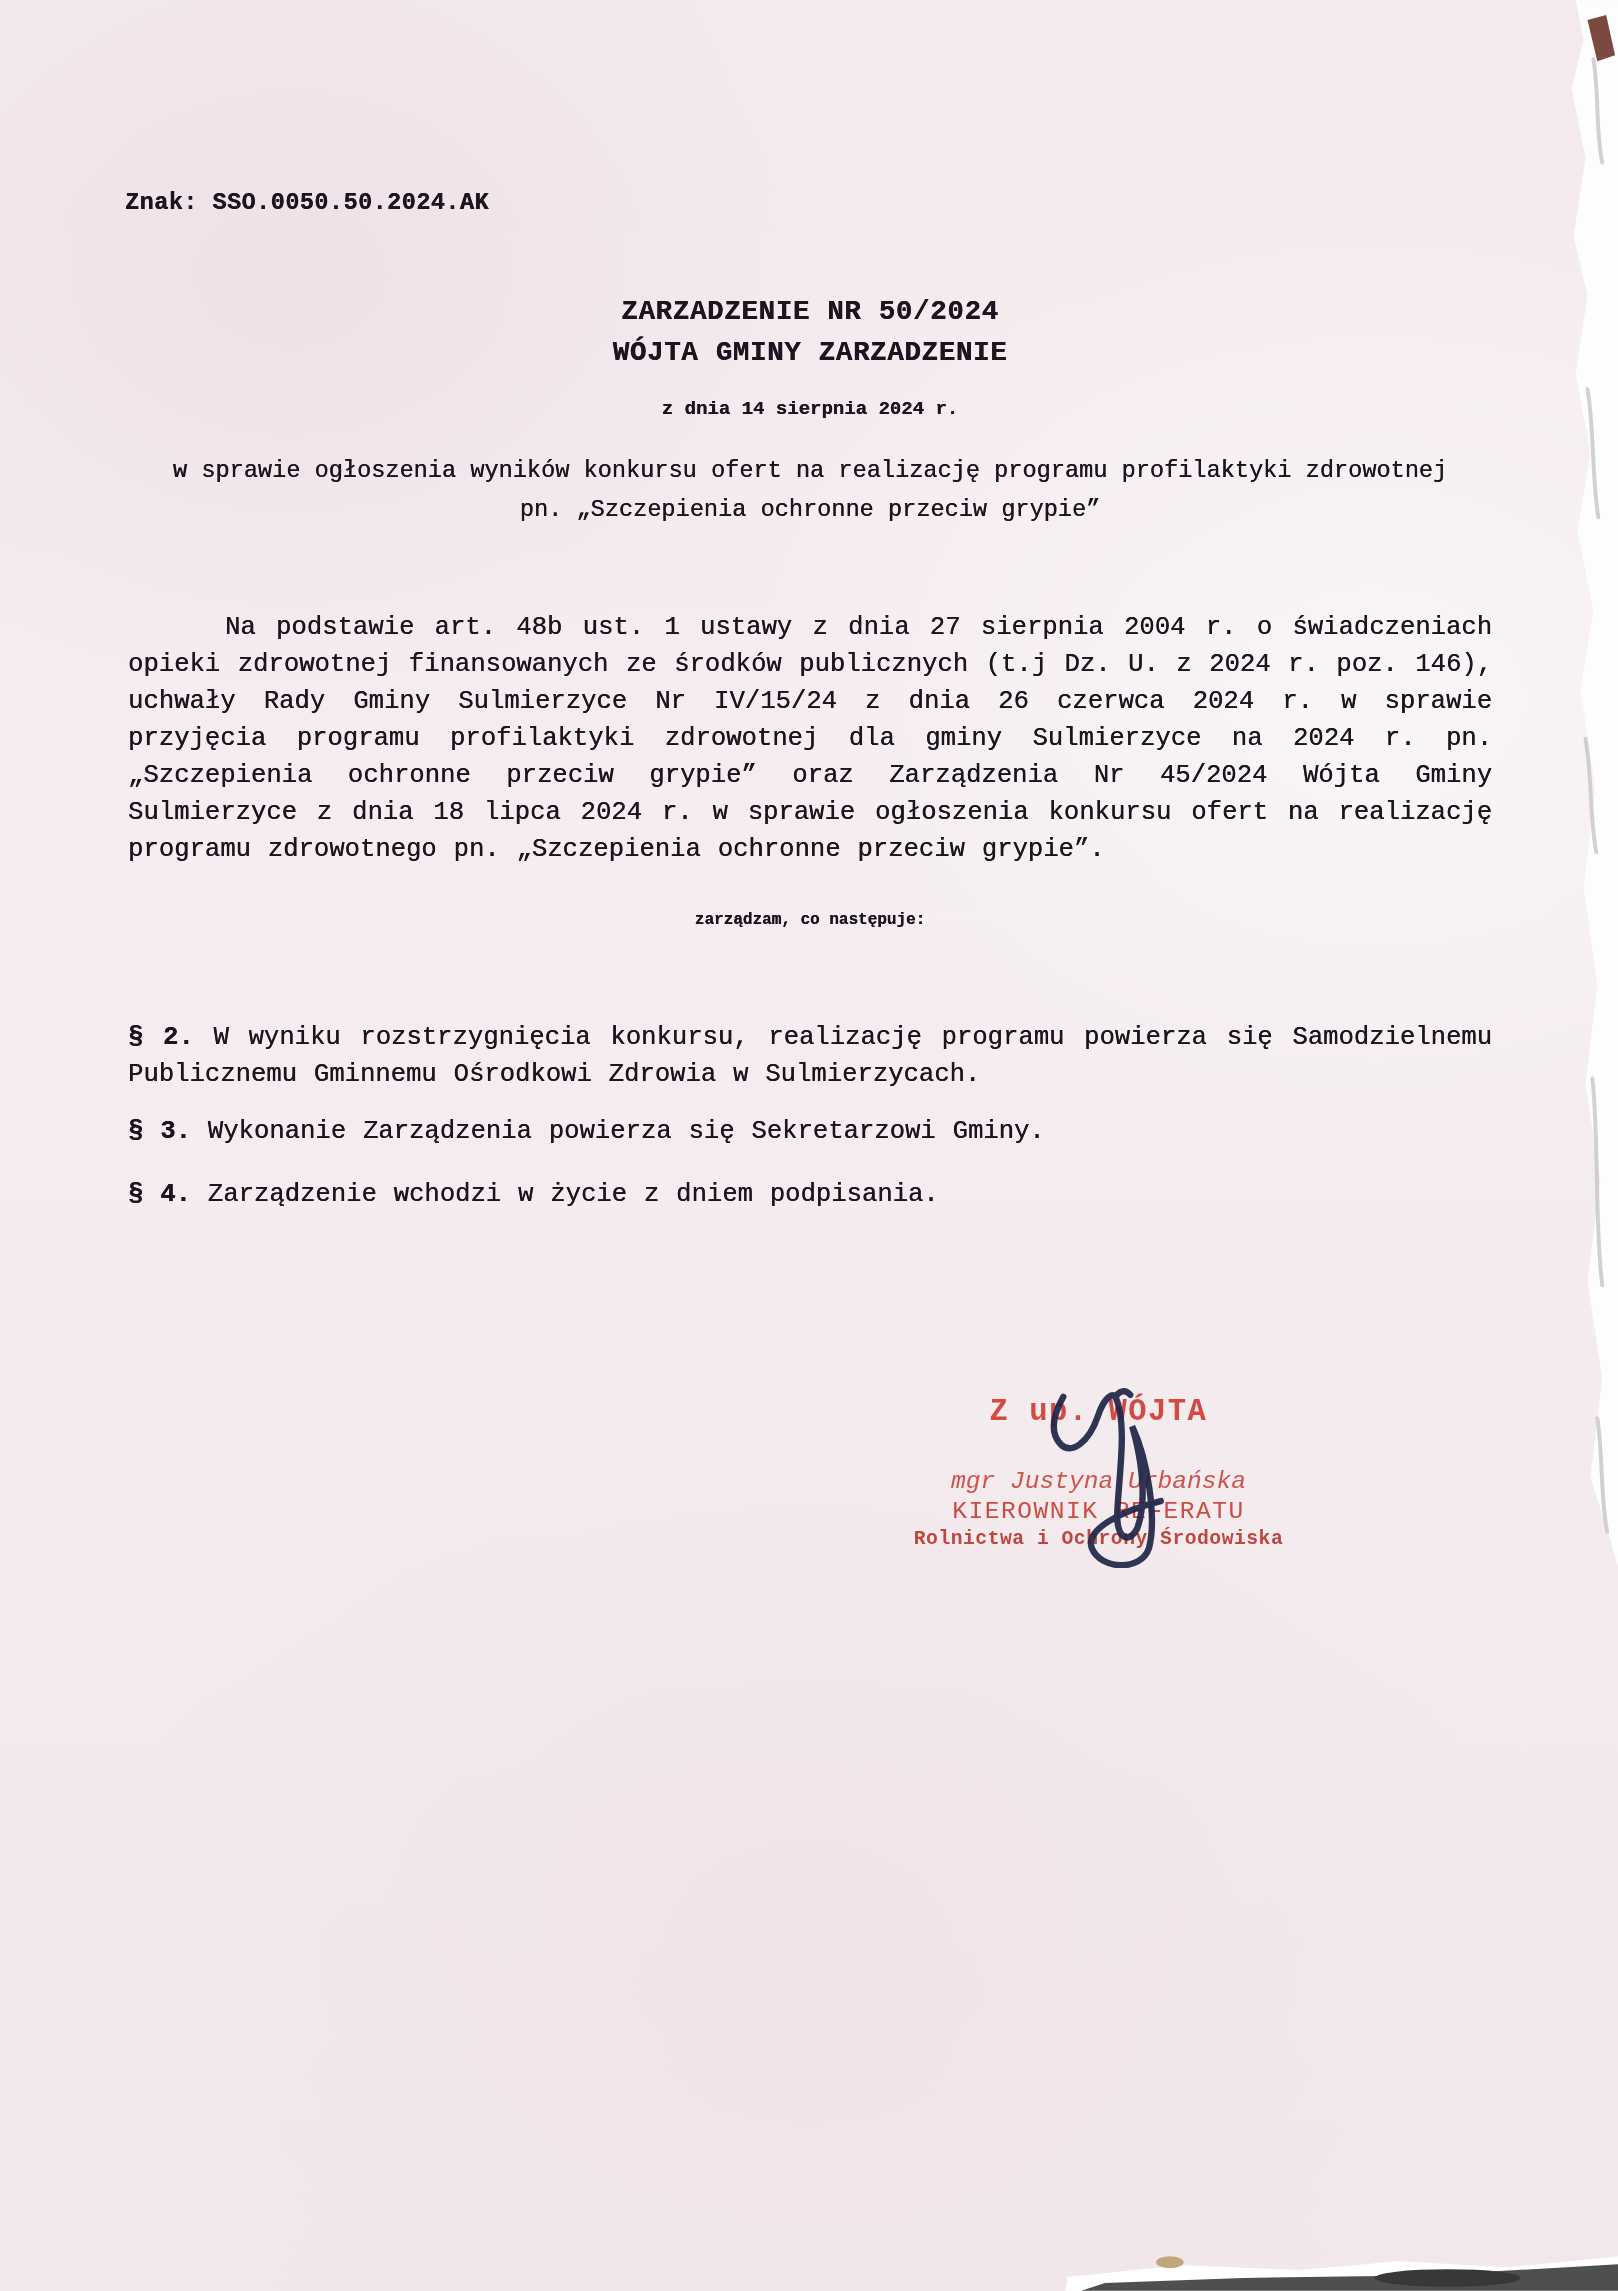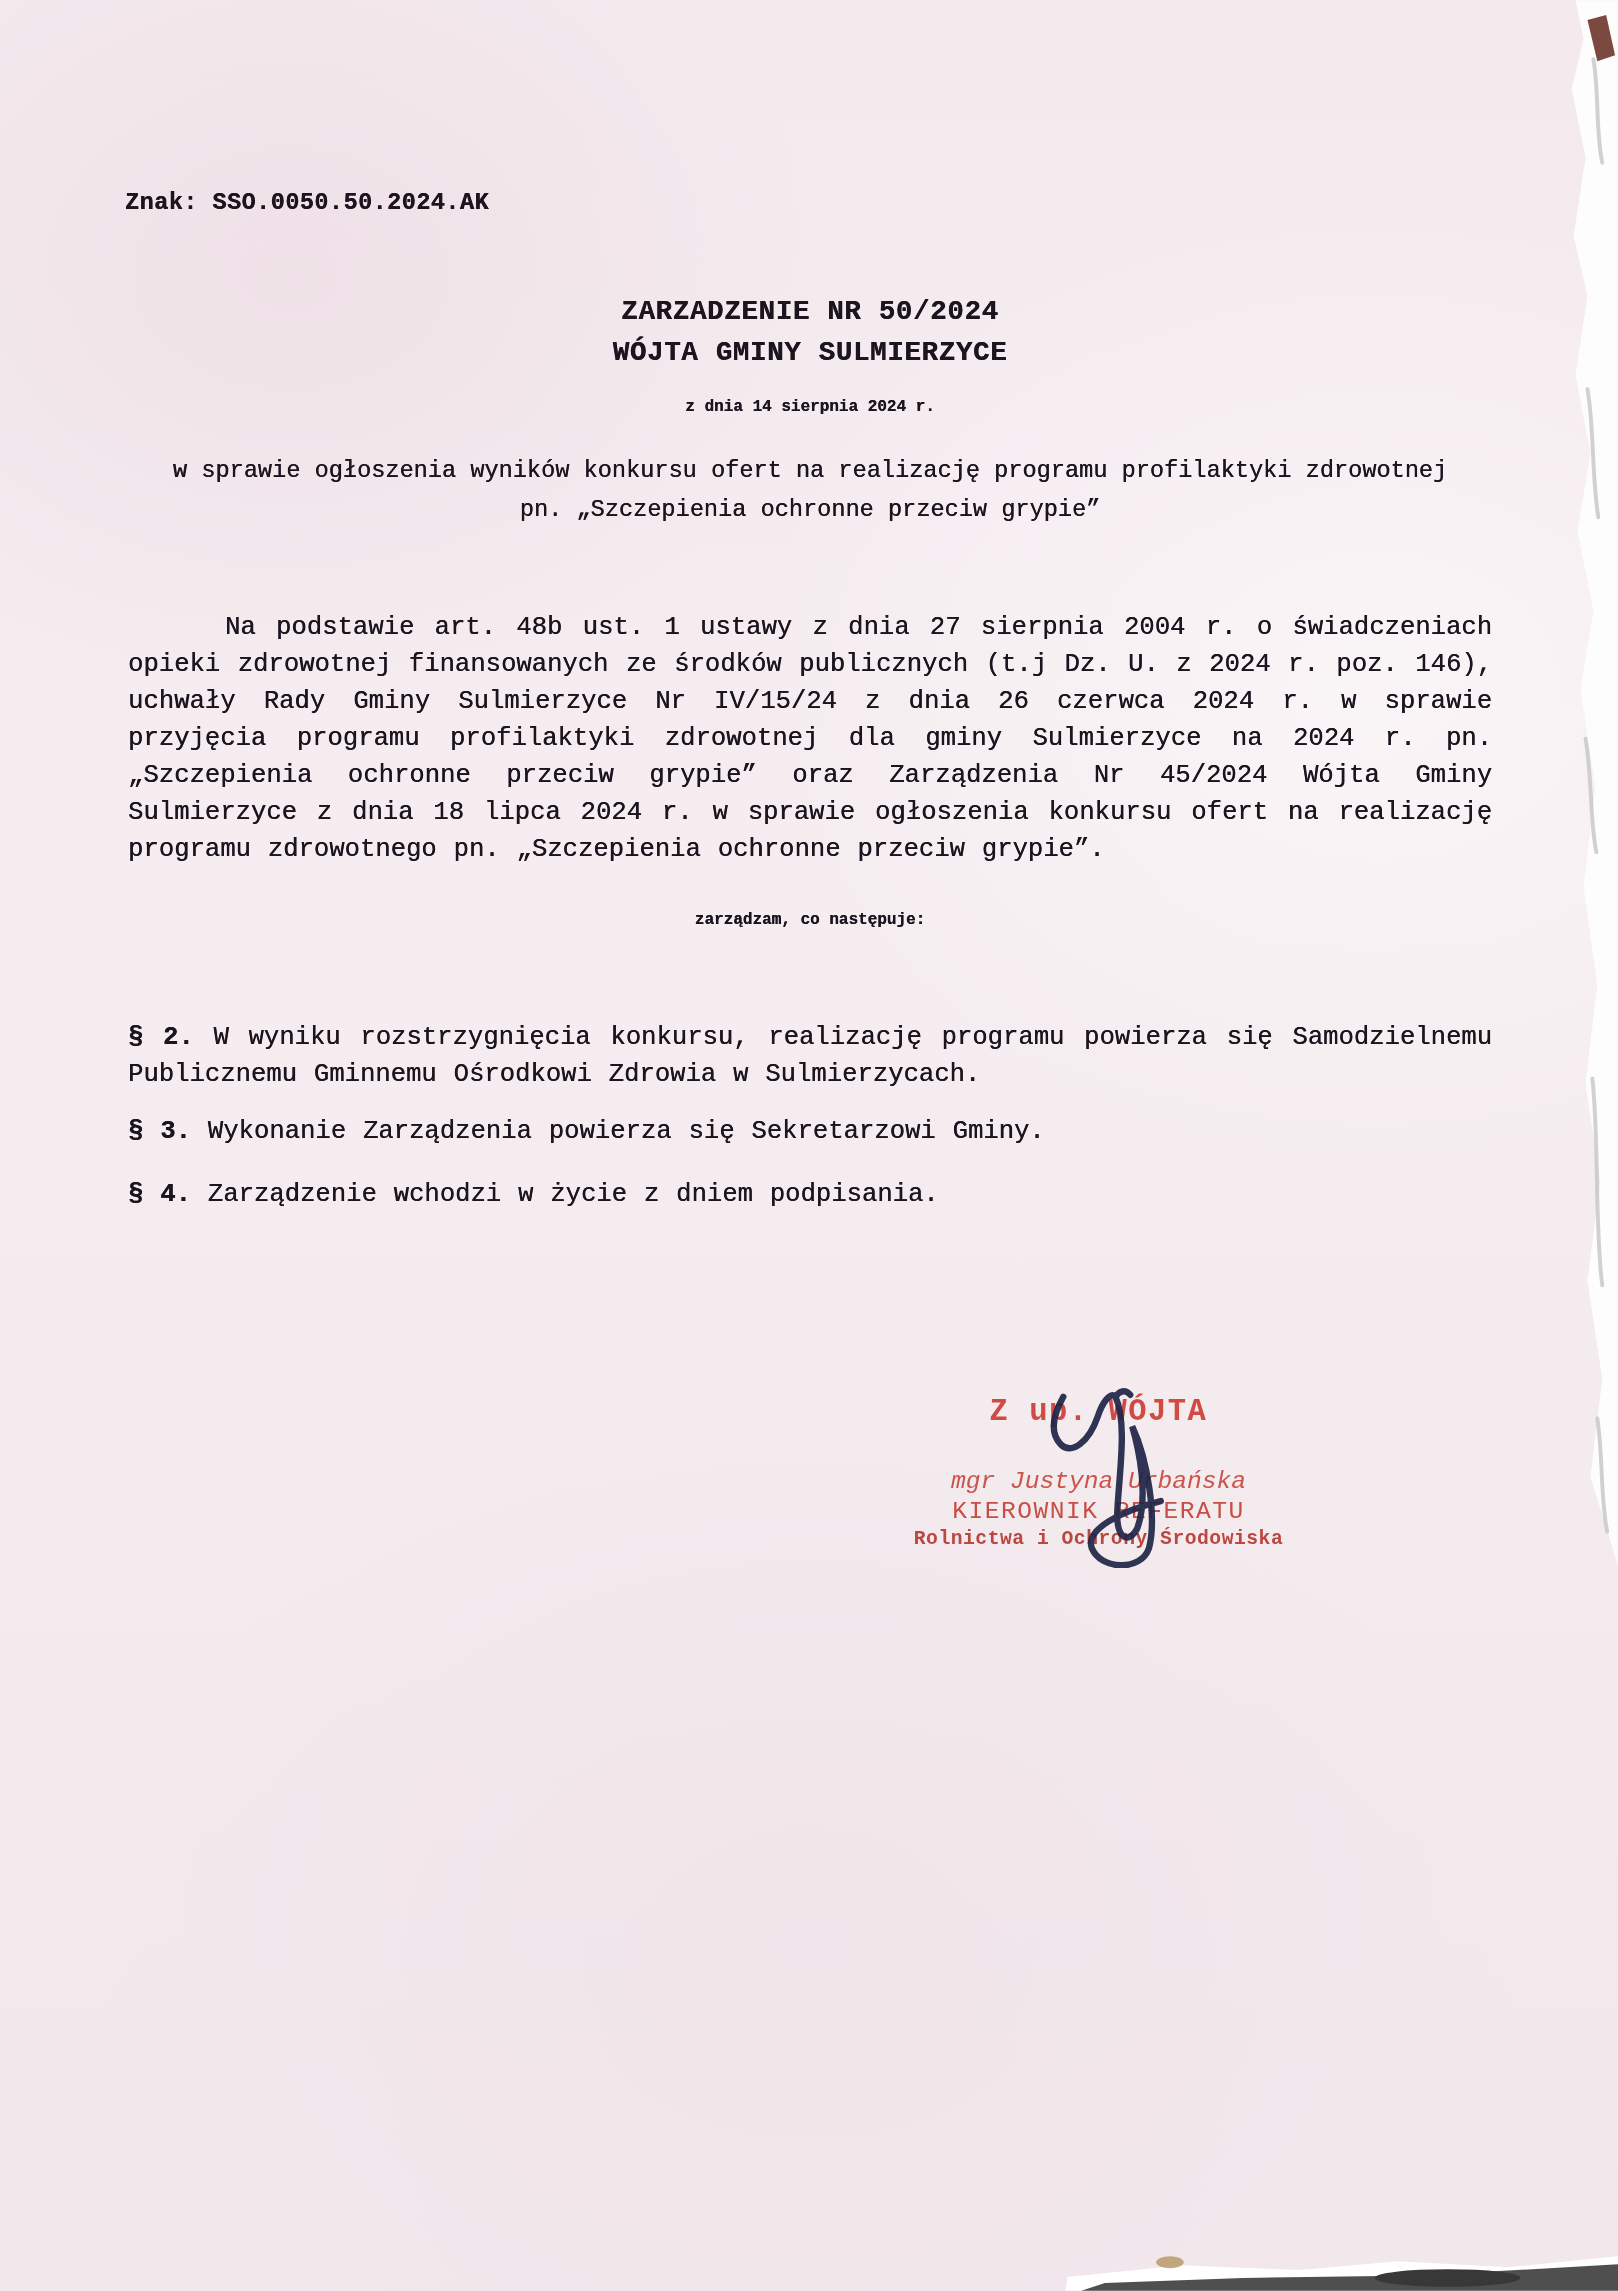--- a/index.html
+++ b/index.html
@@ -16,21 +16,21 @@
       radial-gradient(ellipse 985px 788px at 85% 30%, rgba(255,252,253,0.55), rgba(255,252,253,0) 65%),
       radial-gradient(ellipse 1182px 887px at 50% 85%, rgba(238,222,229,0.5), rgba(238,222,229,0) 60%),
       linear-gradient(180deg, #f4eaee 0%, #f5edf0 40%, #f2e8ec 100%);
   }
   .abs { position: absolute; }
   .ink { text-shadow: 0.3px 0 0 currentColor; }
   .centerblock { left: 128px; width: 1364px; text-align: center; }
   .ref-line { left: 125px; top: 189px; font-size: 23.6px; letter-spacing: 0.4px; font-weight: 600; }
   .title-1 { top: 296px; font-size: 27.6px; font-weight: 700; letter-spacing: 0.6px; }
   .title-2 { top: 337px; font-size: 27.6px; font-weight: 700; letter-spacing: 0.6px; }
-  .date-line { top: 398px; font-size: 16px; font-weight: 700; }
+  .date-line { top: 398px; font-size: 19px; font-weight: 700; }
   .subject-1 { top: 457px; font-size: 23.6px; }
   .subject-2 { top: 496px; font-size: 23.6px; }
   .body-par {
     left: 128px; width: 1364px;
     font-size: 25.6px; line-height: 37px;
     text-align: justify;
     word-spacing: 1.5px;
   }
   .preamble { top: 609px; text-indent: 97px; }
   .ordain { top: 911px; font-size: 16px; font-weight: 700; }
@@ -48,21 +48,21 @@
   .edges-svg { left: 0; top: 0; pointer-events: none; }
 </style>
 </head>
 <body>
 
 <div class="page">
 
   <div class="abs ref-line ink">Znak: SSO.0050.50.2024.AK</div>
 
   <div class="abs centerblock title-1 ink">ZARZADZENIE NR 50/2024</div>
-  <div class="abs centerblock title-2 ink">WÓJTA GMINY SULMIERZYCE</div>
+  <div class="abs centerblock title-2 ink">WÓJTA GMINY ZARZADZENIE</div>
   <div class="abs centerblock date-line ink">z dnia 14 sierpnia 2024 r.</div>
   <div class="abs centerblock subject-1 ink">w sprawie ogłoszenia wyników konkursu ofert na realizację programu profilaktyki zdrowotnej</div>
   <div class="abs centerblock subject-2 ink">pn. „Szczepienia ochronne przeciw grypie”</div>
 
   <div class="abs body-par preamble ink">Na podstawie art. 48b ust. 1 ustawy z dnia 27 sierpnia 2004 r. o świadczeniach opieki zdrowotnej finansowanych ze środków publicznych (t.j Dz. U. z 2024 r. poz. 146), uchwały Rady Gminy Sulmierzyce Nr IV/15/24 z dnia 26 czerwca 2024 r. w sprawie przyjęcia programu profilaktyki zdrowotnej dla gminy Sulmierzyce na 2024 r. pn. „Szczepienia ochronne przeciw grypie” oraz Zarządzenia Nr 45/2024 Wójta Gminy Sulmierzyce z dnia 18 lipca 2024 r. w sprawie ogłoszenia konkursu ofert na realizację programu zdrowotnego pn. „Szczepienia ochronne przeciw grypie”.</div>
 
   <div class="abs centerblock ordain ink">zarządzam, co następuje:</div>
 
   <div class="abs body-par sec-2 ink">
     <span class="sec-marker">§ 2. </span>

